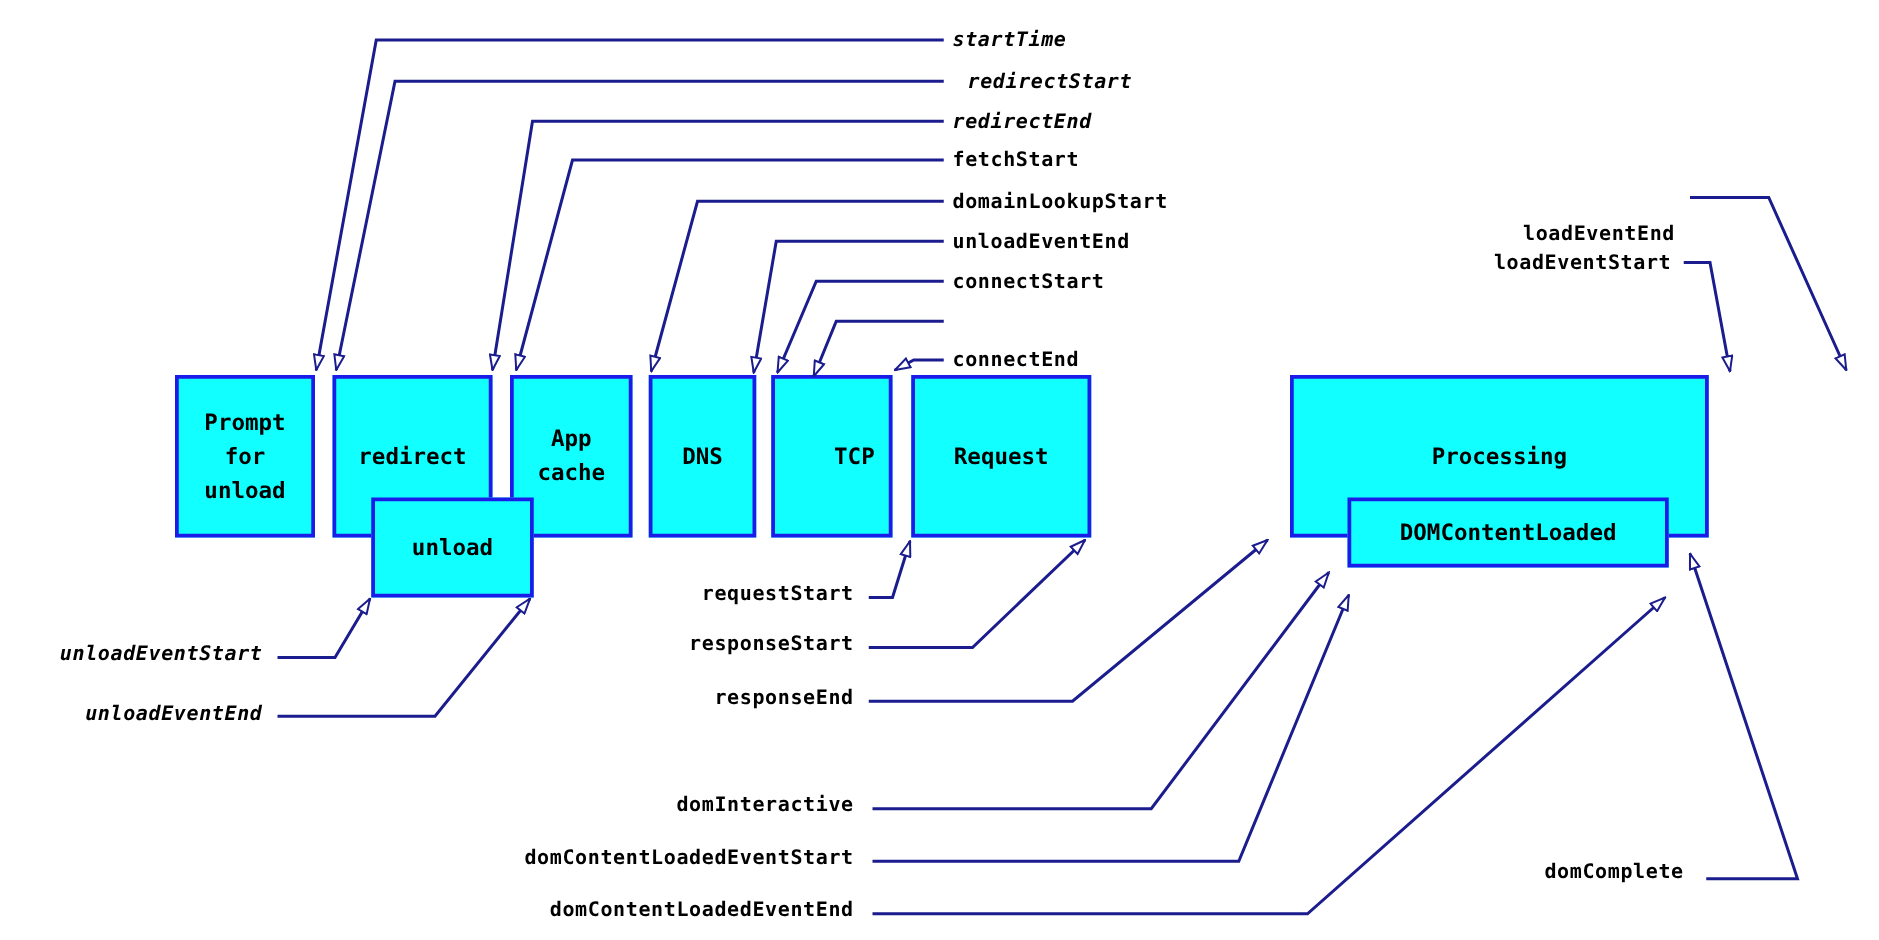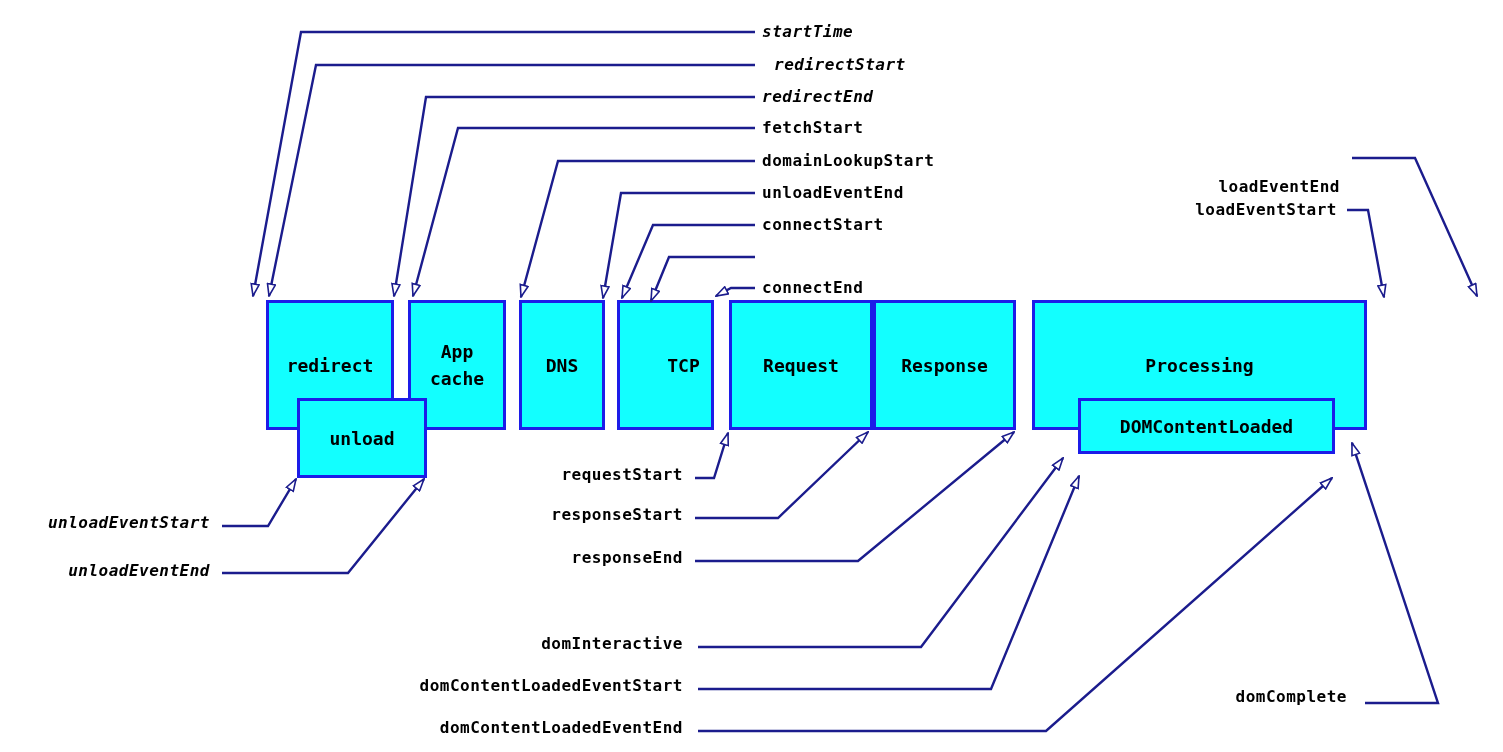--- a/index.html
+++ b/index.html
@@ -72,26 +72,26 @@
     <polyline points="698,647 921,647 1063,458" marker-end="url(#arr)"></polyline>
     <polyline points="698,689 991,689 1079,476" marker-end="url(#arr)"></polyline>
     <polyline points="698,731 1046,731 1332,478" marker-end="url(#arr)"></polyline>
     <polyline points="1365,703 1438,703 1352,443" marker-end="url(#arr)"></polyline>
     <polyline points="1347,210 1368,210 1384,297" marker-end="url(#arr)"></polyline>
     <polyline points="1352,158 1415,158 1477,296" marker-end="url(#arr)"></polyline>
     <polyline points="222,526 268,526 296,479" marker-end="url(#arr)"></polyline>
     <polyline points="222,573 348,573 424,479" marker-end="url(#arr)"></polyline>
   </svg>
 
+  <div class="box" style="left:140px;top:300px;width:112px;height:130px;">Prompt for unload</div>
   <div class="box" style="left:266px;top:300px;width:128px;height:130px;">redirect</div>
   <div class="box" style="left:408px;top:300px;width:98px;height:130px;">App cache</div>
   <div class="box" style="left:519px;top:300px;width:86px;height:130px;">DNS</div>
   <div class="box" style="left:617px;top:300px;width:97px;height:130px;padding-left:40px;">TCP</div>
   <div class="box" style="left:729px;top:300px;width:144px;height:130px;">Request</div>
-  <div class="box" style="left:873px;top:300px;width:143px;height:130px;">Response</div>
   <div class="box" style="left:1032px;top:300px;width:335px;height:130px;">Processing</div>
 
   <div class="box sub" style="left:297px;top:398px;width:130px;height:80px;">unload</div>
   <div class="box sub" style="left:1078px;top:398px;width:257px;height:56px;">DOMContentLoaded</div>
 
   <div class="lbl it" style="left:762px;top:21px;">startTime</div>
   <div class="lbl it" style="left:762px;top:54px;margin-left:12px;">redirectStart</div>
   <div class="lbl it" style="left:762px;top:86px;">redirectEnd</div>
   <div class="lbl" style="left:762px;top:117px;">fetchStart</div>
   <div class="lbl" style="left:762px;top:150px;">domainLookupStart</div>

